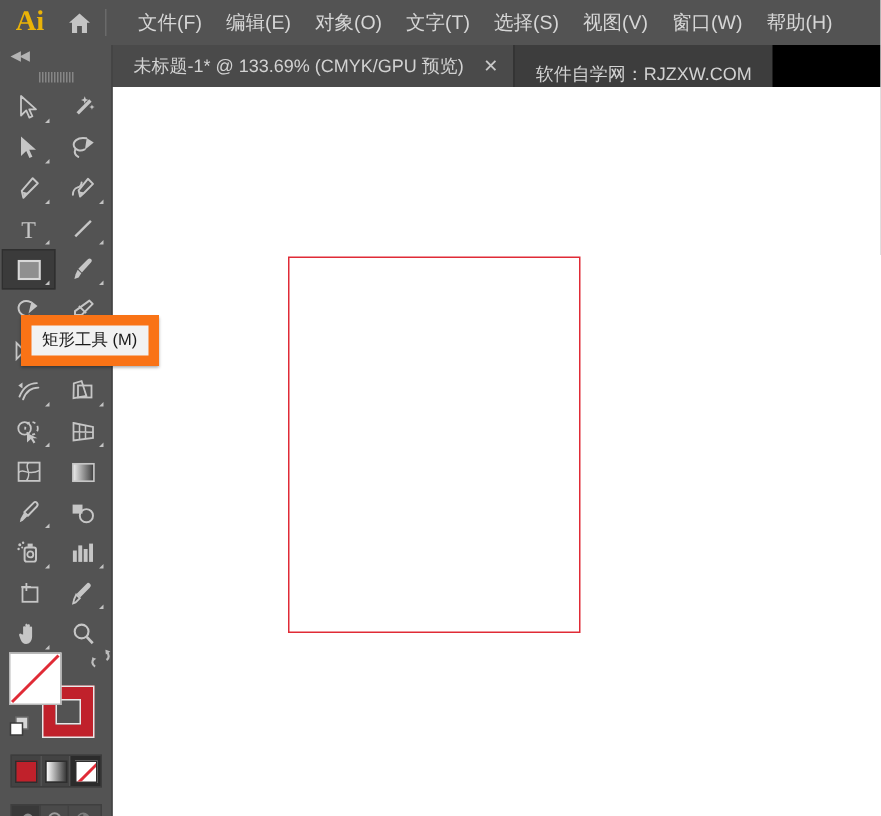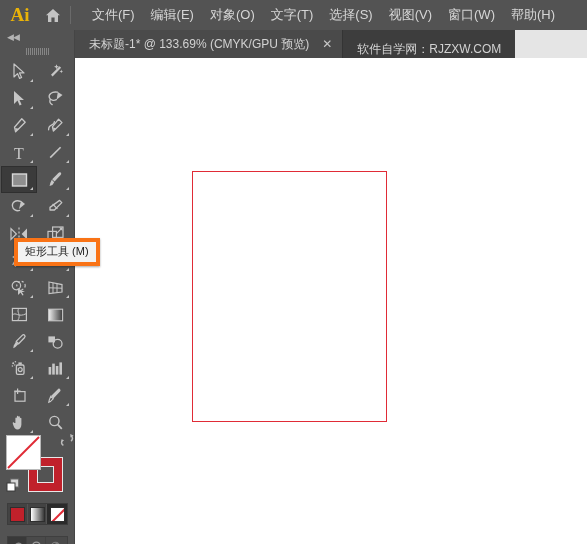--- a/index.html
+++ b/index.html
@@ -68,21 +68,21 @@
     line-height: 30px;
     white-space: nowrap;
     cursor: default;
   }
 
   
   .tabbar {
     position: absolute;
     left: 75px; top: 30px;
     width: 512px; height: 28px;
-    background: #e5e5e5;
+    background: #000000;
     display: flex;
     align-items: stretch;
   }
   .tab {
     display: flex;
     align-items: center;
     height: 28px;
     box-sizing: border-box;
     white-space: nowrap;
   }
@@ -182,28 +182,27 @@
     width: 0; height: 0;
     border-left: 3px solid transparent;
     border-bottom: 3px solid #c3c3c3;
   }
 
   
   .tooltip {
     position: absolute;
     left: 14px; top: 180px;
     background: #f2f2f2;
-    border: 4px solid #f97316;
+    border: 7px solid #f97316;
     color: #1a1a1a;
     font-size: 11px;
     padding: 2px 7px 3px 7px;
     white-space: nowrap;
     z-index: 50;
     box-shadow: 0 1px 2px rgba(0,0,0,0.35);
-    margin-top: 28px;
   }
 
   
   .color-zone {
     position: absolute;
     left: 0; top: 375px;
     width: 75px;
     height: 169px;
   }
   .fs-wrap {

